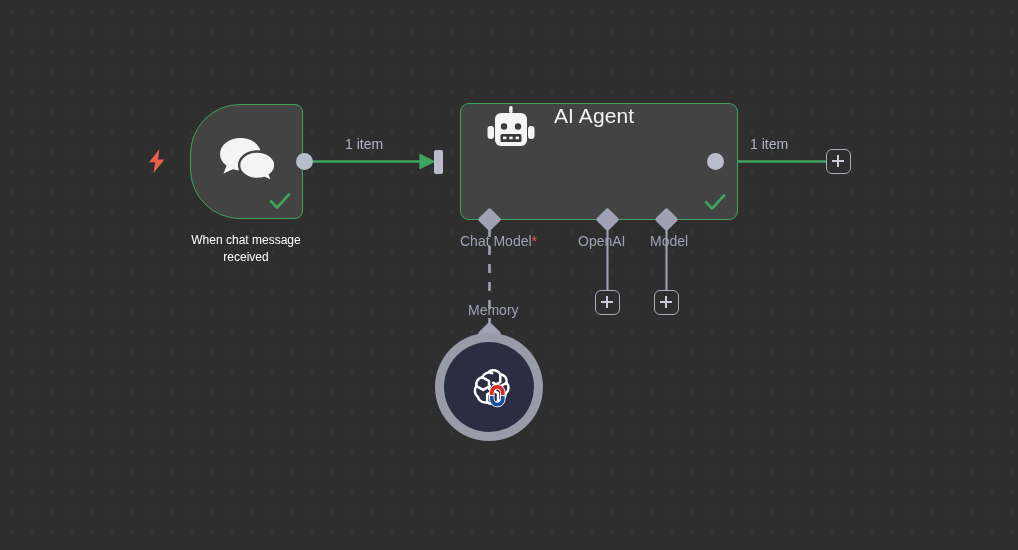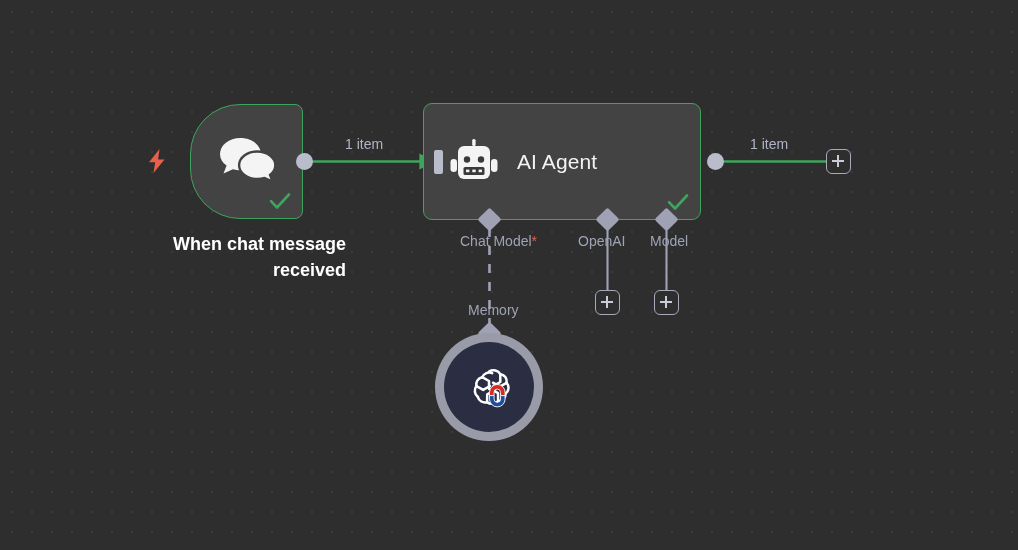--- a/index.html
+++ b/index.html
@@ -45,29 +45,29 @@
     left: 190px;
     top: 104px;
     width: 113px;
     height: 115px;
     background: #434343;
     border: 1.4px solid #3fa45e;
     border-radius: 50px 8px 8px 50px;
   }
 
   .agent-node {
-    left: 423px;
+    left: 460px;
     top: 103px;
     width: 278px;
     height: 117px;
     background: #434343;
     border: 1.4px solid #3fa45e;
     border-radius: 9px;
     display: flex;
-    align-items: center;
+    align-items: flex-start;
   }
 
   .agent-icon-wrap {
     margin-left: 25px;
     width: 50px;
     height: 50px;
     display: flex;
     align-items: center;
     justify-content: center;
   }
@@ -154,23 +154,23 @@
   }
   .plus-btn::after {
     left: 10.2px; top: 5px;
     width: 1.6px; height: 11.5px;
   }
 
   
   .node-caption {
     position: absolute;
     color: #ffffff;
-    font-size: 18px;
-    font-weight: bold;
-    text-align: right;
+    font-size: 12px;
+    font-weight: normal;
+    text-align: center;
     line-height: 1.42;
     white-space: pre-line;
   }
 
   .edge-label {
     position: absolute;
     color: #b0b5c6;
     font-size: 14px;
     white-space: nowrap;
   }

